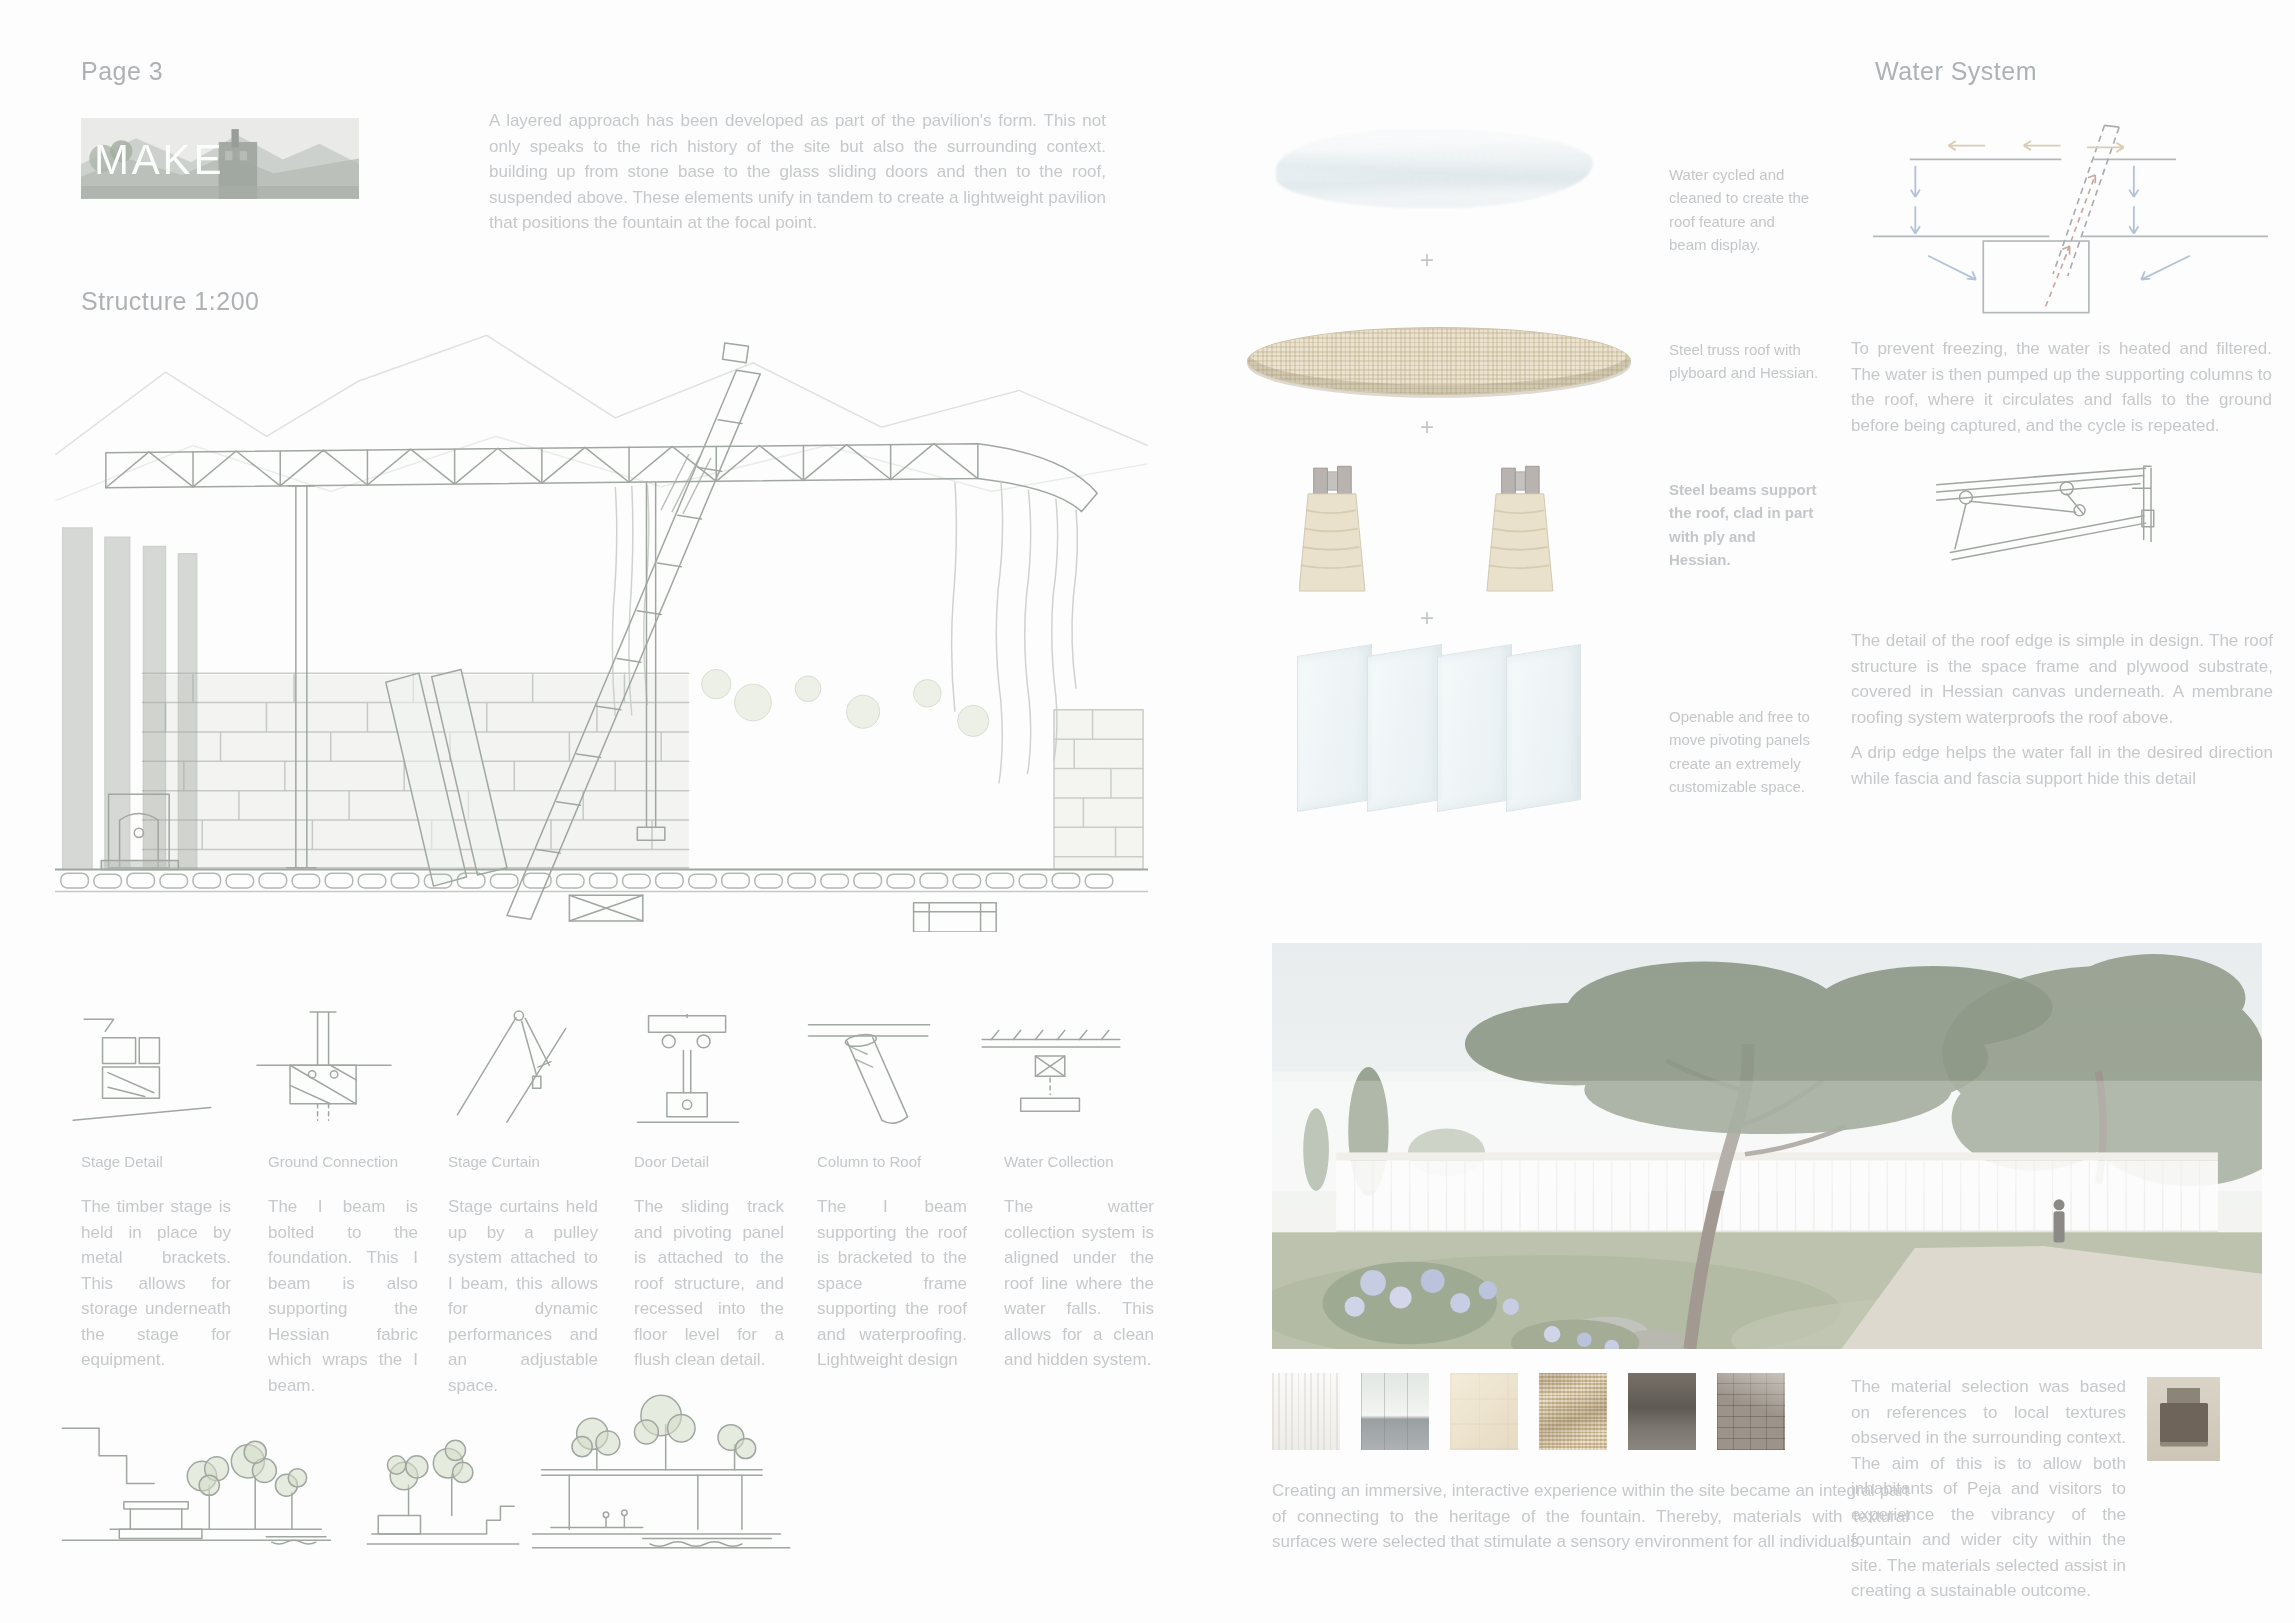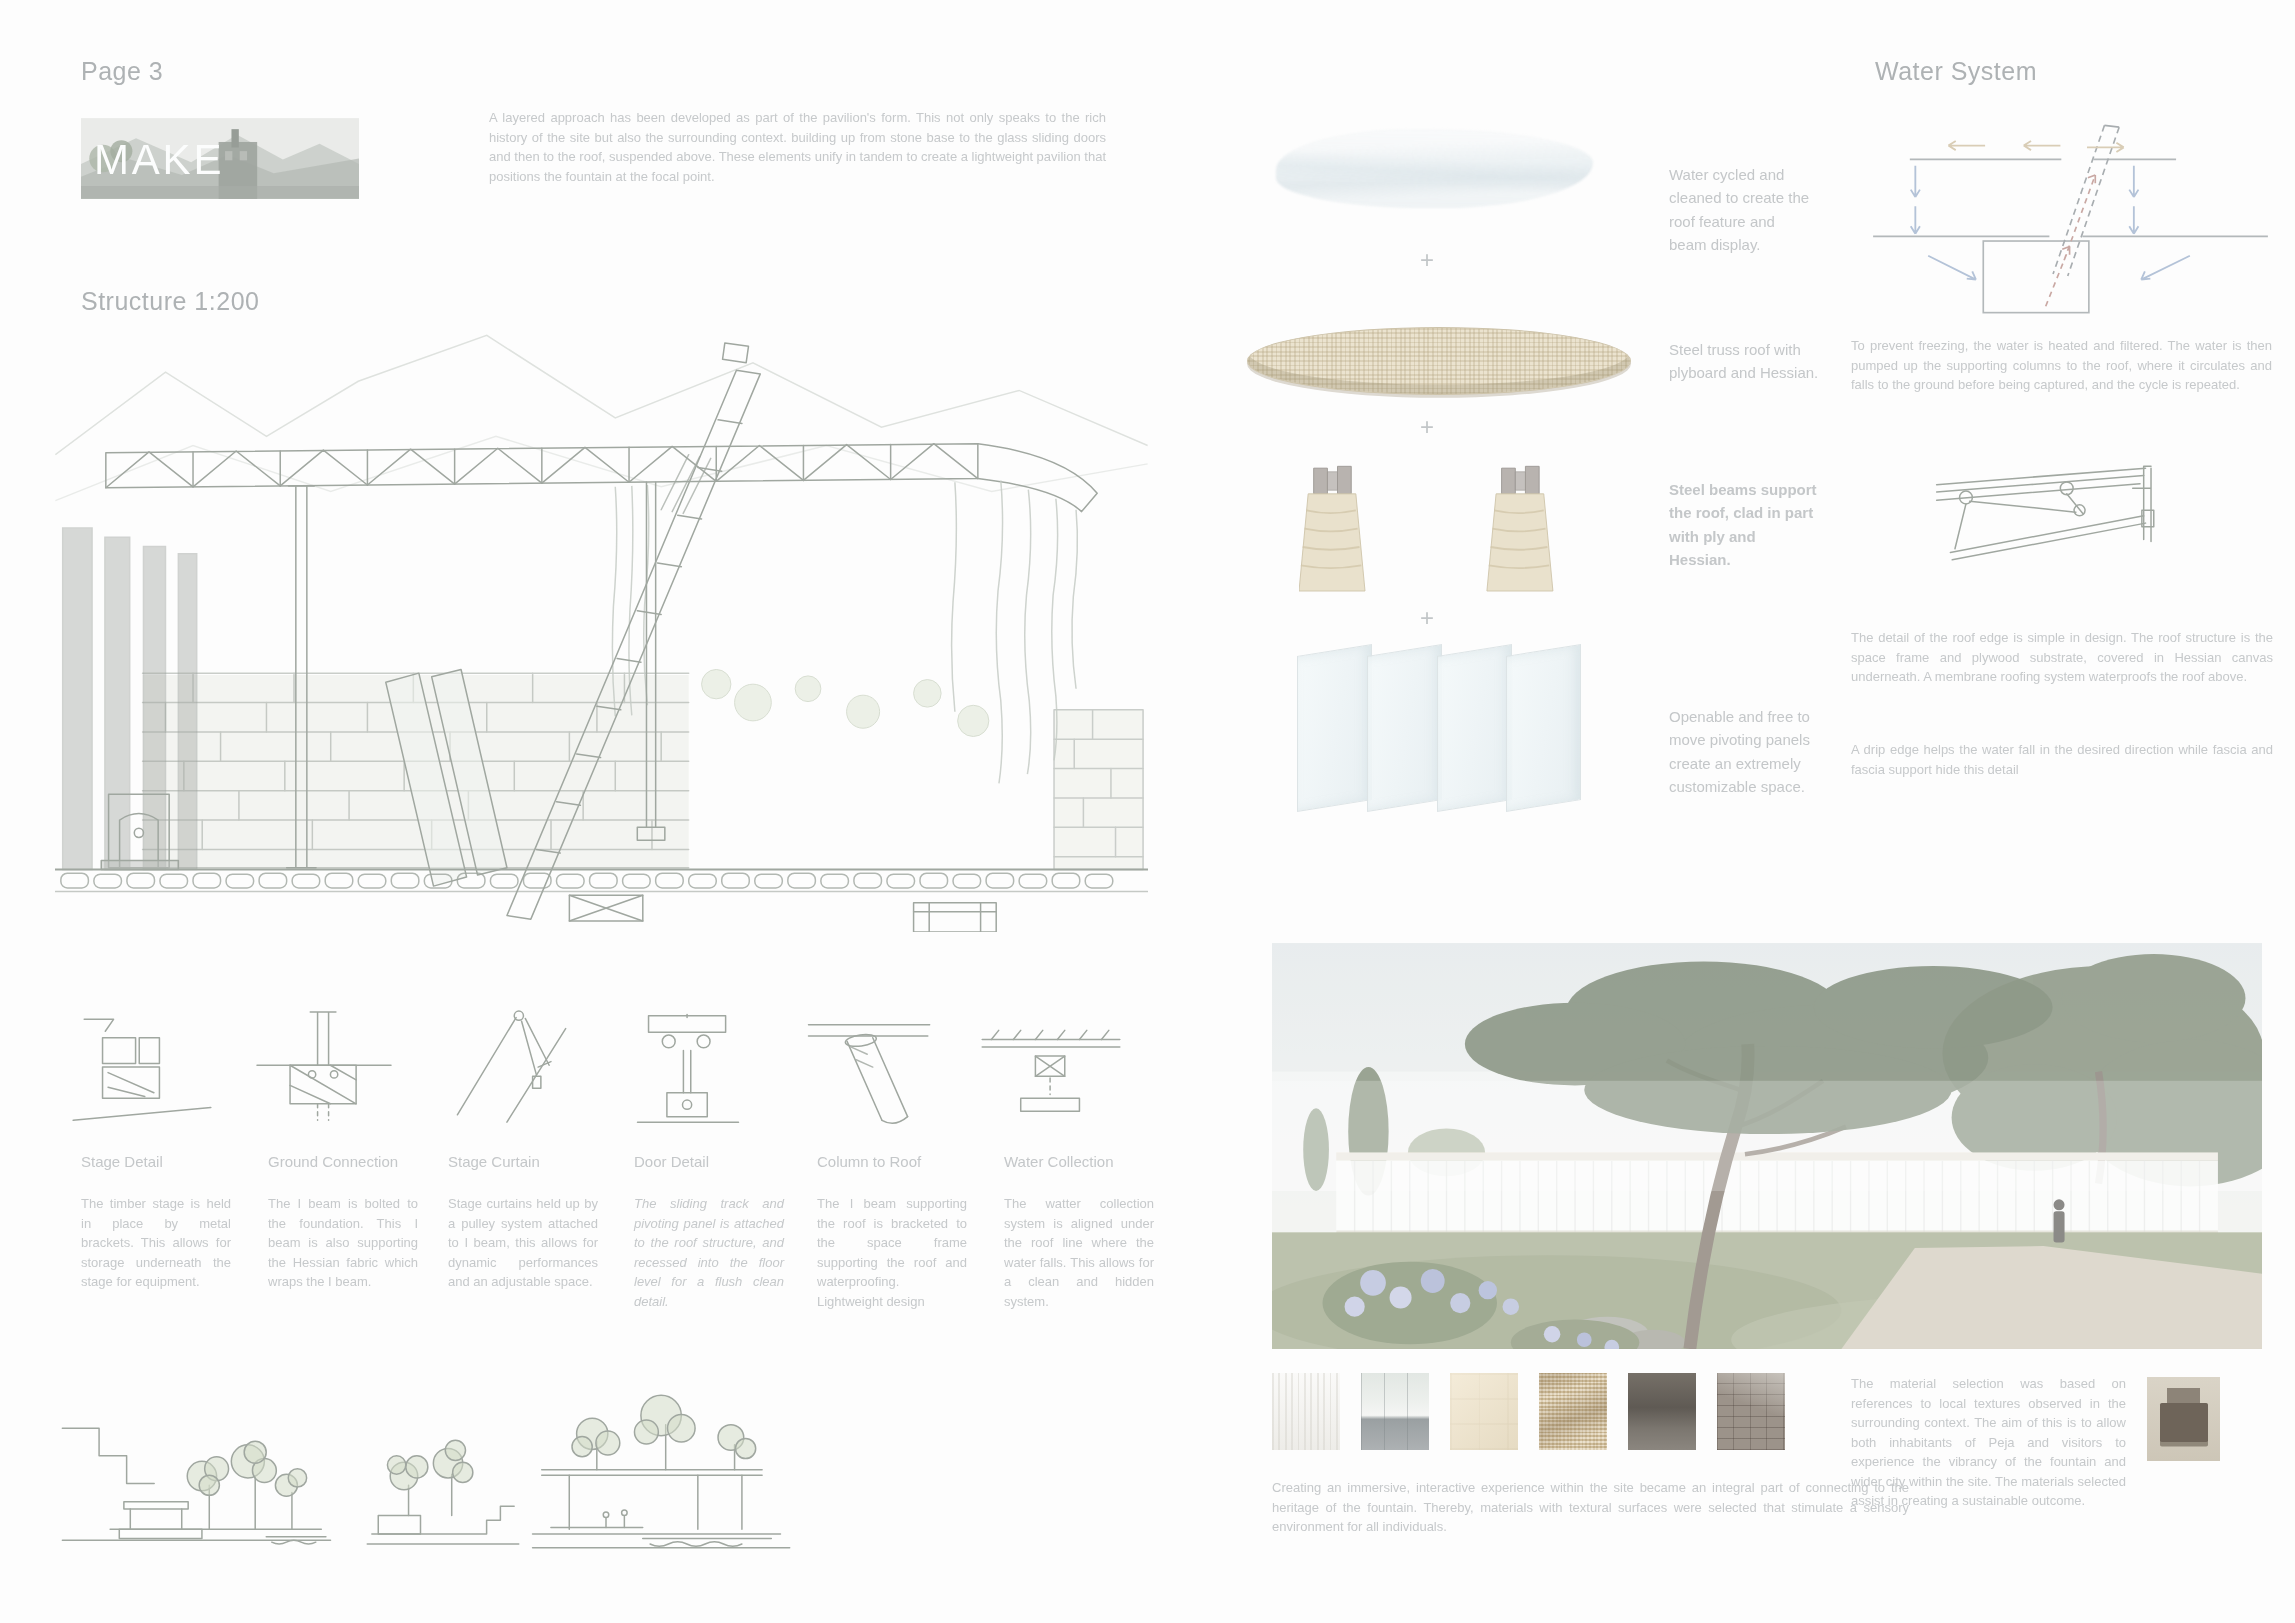--- a/index.html
+++ b/index.html
@@ -1,20 +1,20 @@
 <!DOCTYPE html>
 <html style="font-size:14.7px"><head>
 <meta charset="utf-8">
 <style>
   html,body{margin:0;padding:0;background:#ffffff;}
   .board{position:relative;width:2296px;height:1624px;background:#fdfdfd;overflow:hidden;
          font-family:"Liberation Sans",sans-serif;}
   .abs{position:absolute;}
   .h1{font-size:25px;color:#aeb2b4;letter-spacing:0.5px;}
-  .body-text{font-size:13px;line-height:1.5;color:#c6c9cb;text-align:justify;}
+  .body-text{font-size:17px;line-height:1.5;color:#c6c9cb;text-align:justify;}
   .cap{font-size:15px;color:#c4c7c9;}
   .plus{font-size:24px;color:#c2c6c8;}
   .sketch *{vector-effect:non-scaling-stroke;}
   .sk{stroke:#a0a7a0;fill:none;stroke-width:1.5;stroke-linecap:round;stroke-linejoin:round;}
   .sk-light{stroke:#c6ccc6;fill:none;stroke-width:1.5;}
   
   .make-banner{left:81px;top:118px;width:278px;height:81px;overflow:hidden;}
   .make-text{position:absolute;left:13px;top:18.4px;font-size:42px;color:#fcfdfd;letter-spacing:2.8px;}
   
   .wash{left:1276px;top:129px;width:317px;height:79px;
@@ -278,21 +278,21 @@
   <div class="abs cap" style="left:81px;top:1153px;">Stage Detail</div>
   <div class="abs cap" style="left:268px;top:1153px;">Ground Connection</div>
   <div class="abs cap" style="left:448px;top:1153px;">Stage Curtain</div>
   <div class="abs cap" style="left:634px;top:1153px;">Door Detail</div>
   <div class="abs cap" style="left:817px;top:1153px;">Column to Roof</div>
   <div class="abs cap" style="left:1004px;top:1153px;text-align:right;">Water Collection</div>
 
   <div class="abs body-text" style="left:81px;top:1194px;width:150px;">The timber stage is held in place by metal brackets. This allows for storage underneath the stage for equipment.</div>
   <div class="abs body-text" style="left:268px;top:1194px;width:150px;">The I beam is bolted to the foundation. This I beam is also supporting the Hessian fabric which wraps the I beam.</div>
   <div class="abs body-text" style="left:448px;top:1194px;width:150px;">Stage curtains held up by a pulley system attached to I beam, this allows for dynamic performances and an adjustable space.</div>
-  <div class="abs body-text" style="left:634px;top:1194px;width:150px;font-style:italic;">The sliding track and pivoting panel is attached to the roof structure, and recessed into the floor level for a flush clean detail.</div>
+  <div class="abs body-text" style="left:634px;top:1194px;width:150px;">The sliding track and pivoting panel is attached to the roof structure, and recessed into the floor level for a flush clean detail.</div>
   <div class="abs body-text" style="left:817px;top:1194px;width:150px;">The I beam supporting the roof is bracketed to the space frame supporting the roof and waterproofing. Lightweight design</div>
   <div class="abs body-text" style="left:1004px;top:1194px;width:150px;">The watter collection system is aligned under the roof line where the water falls. This allows for a clean and hidden system.</div>
 
   <svg class="abs sketch" style="left:55px;top:1364px;" width="1102" height="248" viewBox="0 0 1200 270">
     <g class="sk">
       <path d="M8,70 H48 V100 H78 V130 H108"></path>
       <path d="M60,180 H290"></path>
       <rect x="75" y="150" width="70" height="8"></rect>
       <path d="M82,158 V180 M138,158 V180"></path>
       <path d="M70,180 H160 V190 H70 Z"></path>

